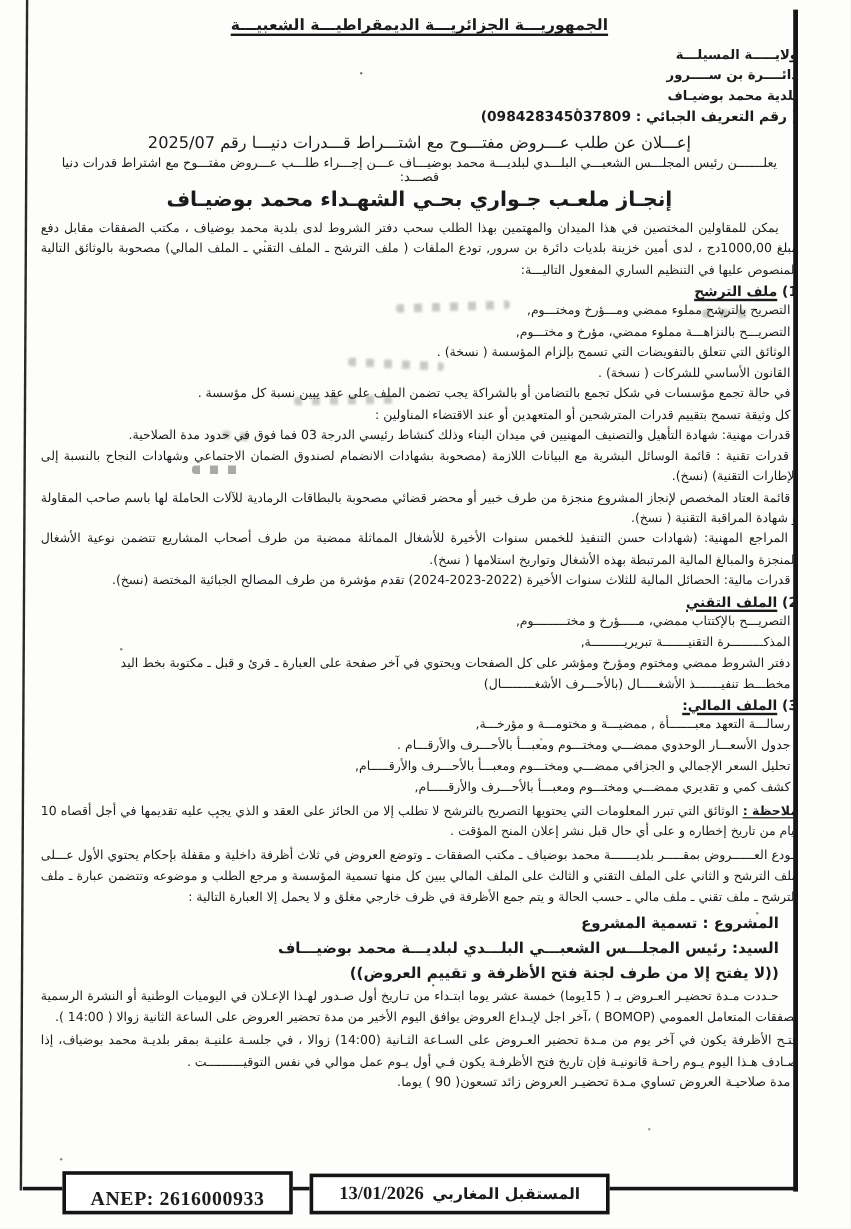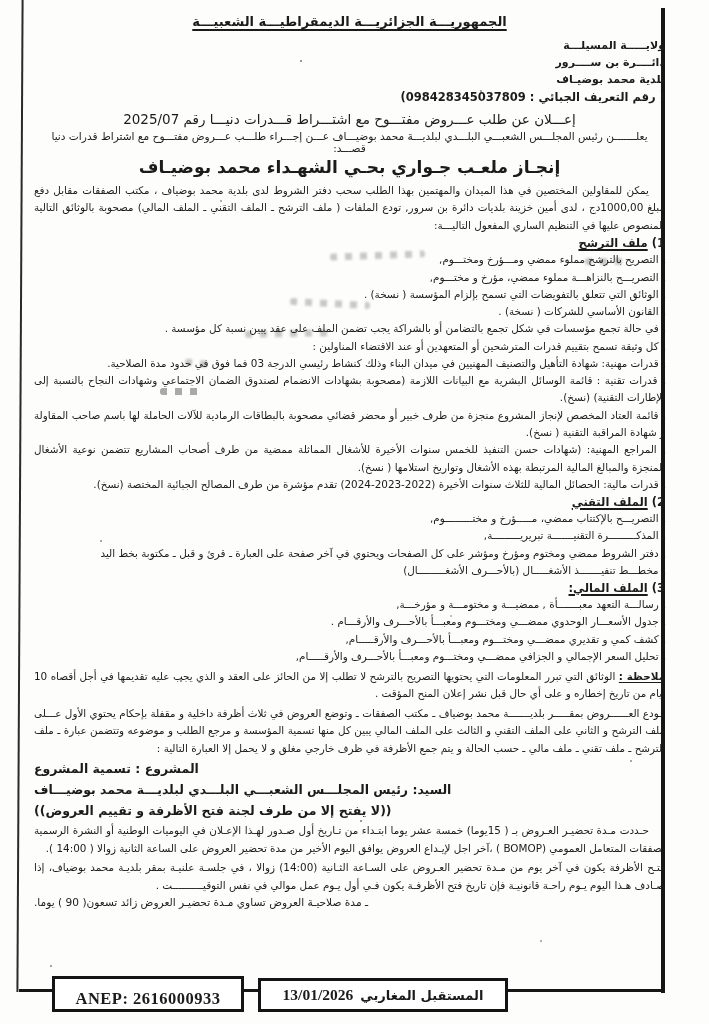--- a/index.html
+++ b/index.html
@@ -25,22 +25,22 @@
   .tender-title{text-align:center;font-weight:normal;font-size:13.5px;margin:4px 0 3px;}
   .intro{text-align:center;font-size:10.6px;margin:0 0 2px;}
   .project-title{text-align:center;font-weight:bold;font-size:17px;margin:3px 0 5px;}
   .para{font-size:10.4px;line-height:1.68;text-align:justify;margin:0 0 2px;}
   .para.indent{text-indent:16px;}
   .sec-heading{font-size:11.5px;font-weight:bold;margin:2px 0 1px;}
   .sec-title{text-decoration:underline;text-decoration-thickness:1.5px;text-underline-offset:2px;}
   .item{font-size:10.4px;line-height:1.66;text-align:justify;margin:0;}
   .note-para{font-size:10.4px;line-height:1.66;text-align:justify;margin:3px 0 2px;}
   .note-label{font-weight:bold;text-decoration:underline;text-underline-offset:2px;}
-  .center-bold{text-align:left;font-weight:bold;font-size:12.5px;line-height:1.6;margin:1px 0;}
-  .validity{font-size:10.6px;text-align:left;margin-top:2px;}
+  .center-bold{text-align:right;font-weight:bold;font-size:12.5px;line-height:1.6;margin:1px 16px;}
+  .validity{font-size:10.6px;text-align:right;margin-top:2px;}
   
   .anep-box{
     position:absolute;left:52px;top:976px;width:186px;height:30px;background:#fff;
     border:3px solid #141414;display:flex;align-items:flex-end;justify-content:center;
     font-family:"Liberation Serif",serif;font-weight:bold;font-size:16.5px;letter-spacing:.5px;
   }
   .journal-box{
     position:absolute;left:258px;top:978px;width:244px;height:28px;background:#fff;
     border:3px solid #141414;display:flex;direction:rtl;align-items:center;justify-content:center;gap:7px;
   }
@@ -116,22 +116,22 @@
     <p class="item">ـ المذكـــــــــرة التقنيـــــــة تبريريـــــــــة,</p>
     <p class="item">ـ دفتر الشروط ممضي ومختوم ومؤرخ ومؤشر على كل الصفحات ويحتوي في آخر صفحة على العبارة ـ قرئ و قبل ـ مكتوبة بخط اليد</p>
     <p class="item">ـ مخطـــط تنفيـــــــذ الأشغـــــال (بالأحـــرف الأشغـــــــــال)</p>
 
     <div class="sec-heading">
       <span>3)</span>
       <span class="sec-title">الملف المالي:</span>
     </div>
     <p class="item">ـ رسالـــة التعهد معبـــــــأة , ممضيـــة و مختومـــة و مؤرخـــة,</p>
     <p class="item">ـ جدول الأسعـــار الوحدوي ممضـــي ومختـــوم ومعبـــأ بالأحـــرف والأرقـــام .</p>
+    <p class="item">ـ تحليل السعر الإجمالي و الجزافي ممضـــي ومختـــوم ومعبـــأ بالأحـــرف والأرقـــــام,</p>
     <p class="item">ـ كشف كمي و تقديري ممضـــي ومختـــوم ومعبـــأ بالأحـــرف والأرقـــــام,</p>
-    <p class="item">ـ تحليل السعر الإجمالي و الجزافي ممضـــي ومختـــوم ومعبـــأ بالأحـــرف والأرقـــــام,</p>
 
     <p class="note-para">
       <span class="note-label">ملاحظة :</span>
       <span>الوثائق التي تبرر المعلومات التي يحتويها التصريح بالترشح لا تطلب إلا من الحائز على العقد و الذي يجب عليه تقديمها في أجل أقصاه 10 أيام من تاريخ إخطاره و على أي حال قبل نشر إعلان المنح المؤقت .</span>
     </p>
 
     <p class="para">تـودع العــــــروض بمقـــــر بلديـــــــة محمد بوضياف ـ مكتب الصفقات ـ وتوضع العروض في ثلاث أظرفة داخلية و مقفلة بإحكام يحتوي الأول عـــلى ملف الترشح و الثاني على الملف التقني و الثالث على الملف المالي يبين كل منها تسمية المؤسسة و مرجع الطلب و موضوعه وتتضمن عبارة ـ ملف الترشح ـ ملف تقني ـ ملف مالي ـ حسب الحالة و يتم جمع الأظرفة في ظرف خارجي مغلق و لا يحمل إلا العبارة التالية :</p>
 
     <div class="center-bold">المشروع : تسمية المشروع</div>
     <div class="center-bold">السيد: رئيس المجلـــس الشعبـــي البلـــدي لبلديـــة محمد بوضيـــاف</div>

